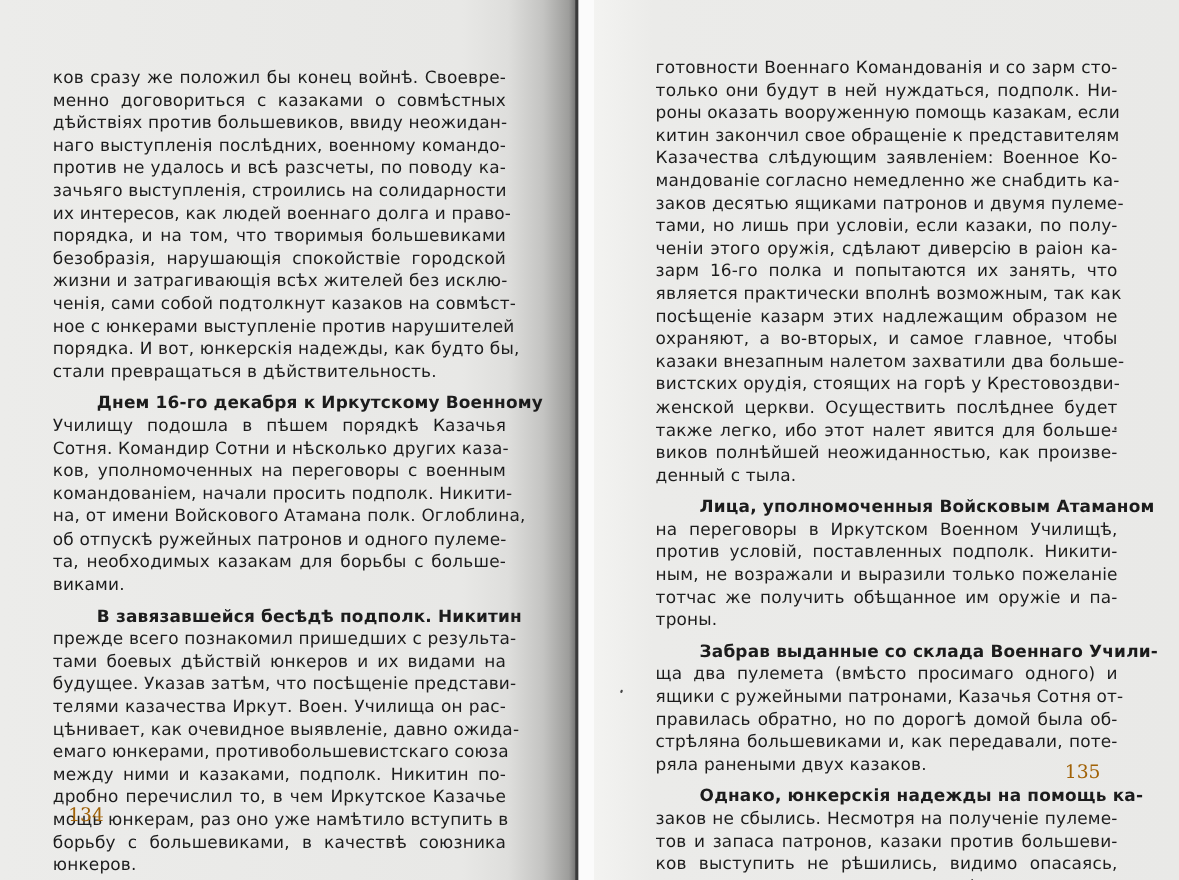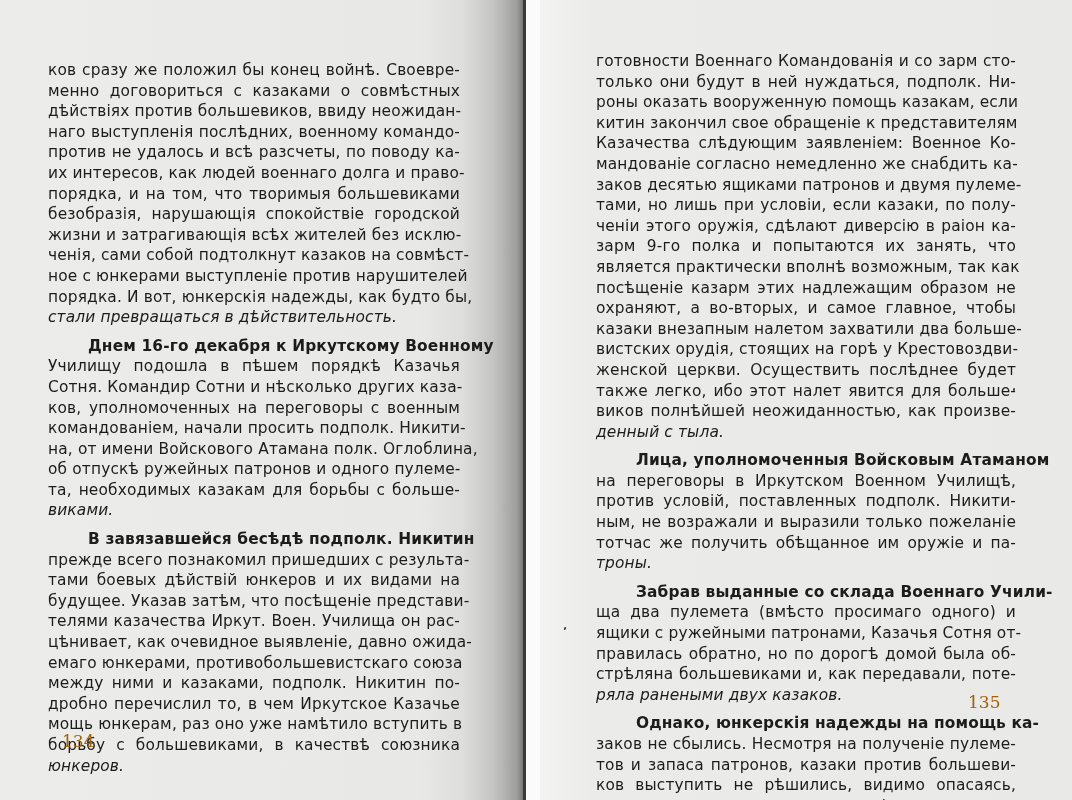--- a/index.html
+++ b/index.html
@@ -38,21 +38,21 @@
   }
   .text-left { left: 48px; top: 60px; width: 412px; }
   .text-right { left: 596px; top: 51px; width: 420px; }
   .line {
     display: block;
     white-space: nowrap;
     text-align: justify;
     text-align-last: justify;
     height: 20.6px;
   }
-  .line.last { text-align-last: left; font-style: italic; }
+  .line.last { text-align-last: left; }
   .line.indent { padding-left: 40px; font-weight: bold; }
   .para-gap { height: 8px; }
   .page-number {
     position: absolute;
     font-family: "DejaVu Serif", serif;
     font-size: 17px;
     color: #a16207;
   }
   .pn-left { left: 62px; top: 731px; }
   .pn-right { left: 968px; top: 692px; }
@@ -66,20 +66,21 @@
 <div class="gap"></div>
 <div class="page page-right"></div>
 
 <div class="text text-left" id="left-text">
     <div>
       <span class="line">ков сразу же положил бы конец войнѣ. Своевре-</span>
       <span class="line">менно договориться с казаками о совмѣстных</span>
       <span class="line">дѣйствіях против большевиков, ввиду неожидан-</span>
       <span class="line">наго выступленія послѣдних, военному командо-</span>
       <span class="line">против не удалось и всѣ разсчеты, по поводу ка-</span>
+      <span class="line">зачьяго выступленія, строились на солидарности</span>
       <span class="line">их интересов, как людей военнаго долга и право-</span>
       <span class="line">порядка, и на том, что творимыя большевиками</span>
       <span class="line">безобразія, нарушающія спокойствіе городской</span>
       <span class="line">жизни и затрагивающія всѣх жителей без исклю-</span>
       <span class="line">ченія, сами собой подтолкнут казаков на совмѣст-</span>
       <span class="line">ное с юнкерами выступленіе против нарушителей</span>
       <span class="line">порядка. И вот, юнкерскія надежды, как будто бы,</span>
       <span class="line last">стали превращаться в дѣйствительность.</span>
     </div>
     <div class="para-gap"></div>
@@ -114,21 +115,21 @@
     <div>
       <span class="line">готовности Военнаго Командованія и со зарм сто-</span>
       <span class="line">только они будут в ней нуждаться, подполк. Ни-</span>
       <span class="line">роны оказать вооруженную помощь казакам, если</span>
       <span class="line">китин закончил свое обращеніе к представителям</span>
       <span class="line">Казачества слѣдующим заявленіем: Военное Ко-</span>
       <span class="line">мандованіе согласно немедленно же снабдить ка-</span>
       <span class="line">заков десятью ящиками патронов и двумя пулеме-</span>
       <span class="line">тами, но лишь при условіи, если казаки, по полу-</span>
       <span class="line">ченіи этого оружія, сдѣлают диверсію в раіон ка-</span>
-      <span class="line">зарм 9-го полка и попытаются их занять, что</span>
+      <span class="line">зарм 16-го полка и попытаются их занять, что</span>
       <span class="line">является практически вполнѣ возможным, так как</span>
       <span class="line">посѣщеніе казарм этих надлежащим образом не</span>
       <span class="line">охраняют, а во-вторых, и самое главное, чтобы</span>
       <span class="line">казаки внезапным налетом захватили два больше-</span>
       <span class="line">вистских орудія, стоящих на горѣ у Крестовоздви-</span>
       <span class="line">женской церкви. Осуществить послѣднее будет</span>
       <span class="line">также легко, ибо этот налет явится для больше-</span>
       <span class="line">виков полнѣйшей неожиданностью, как произве-</span>
       <span class="line last">денный с тыла.</span>
     </div>

